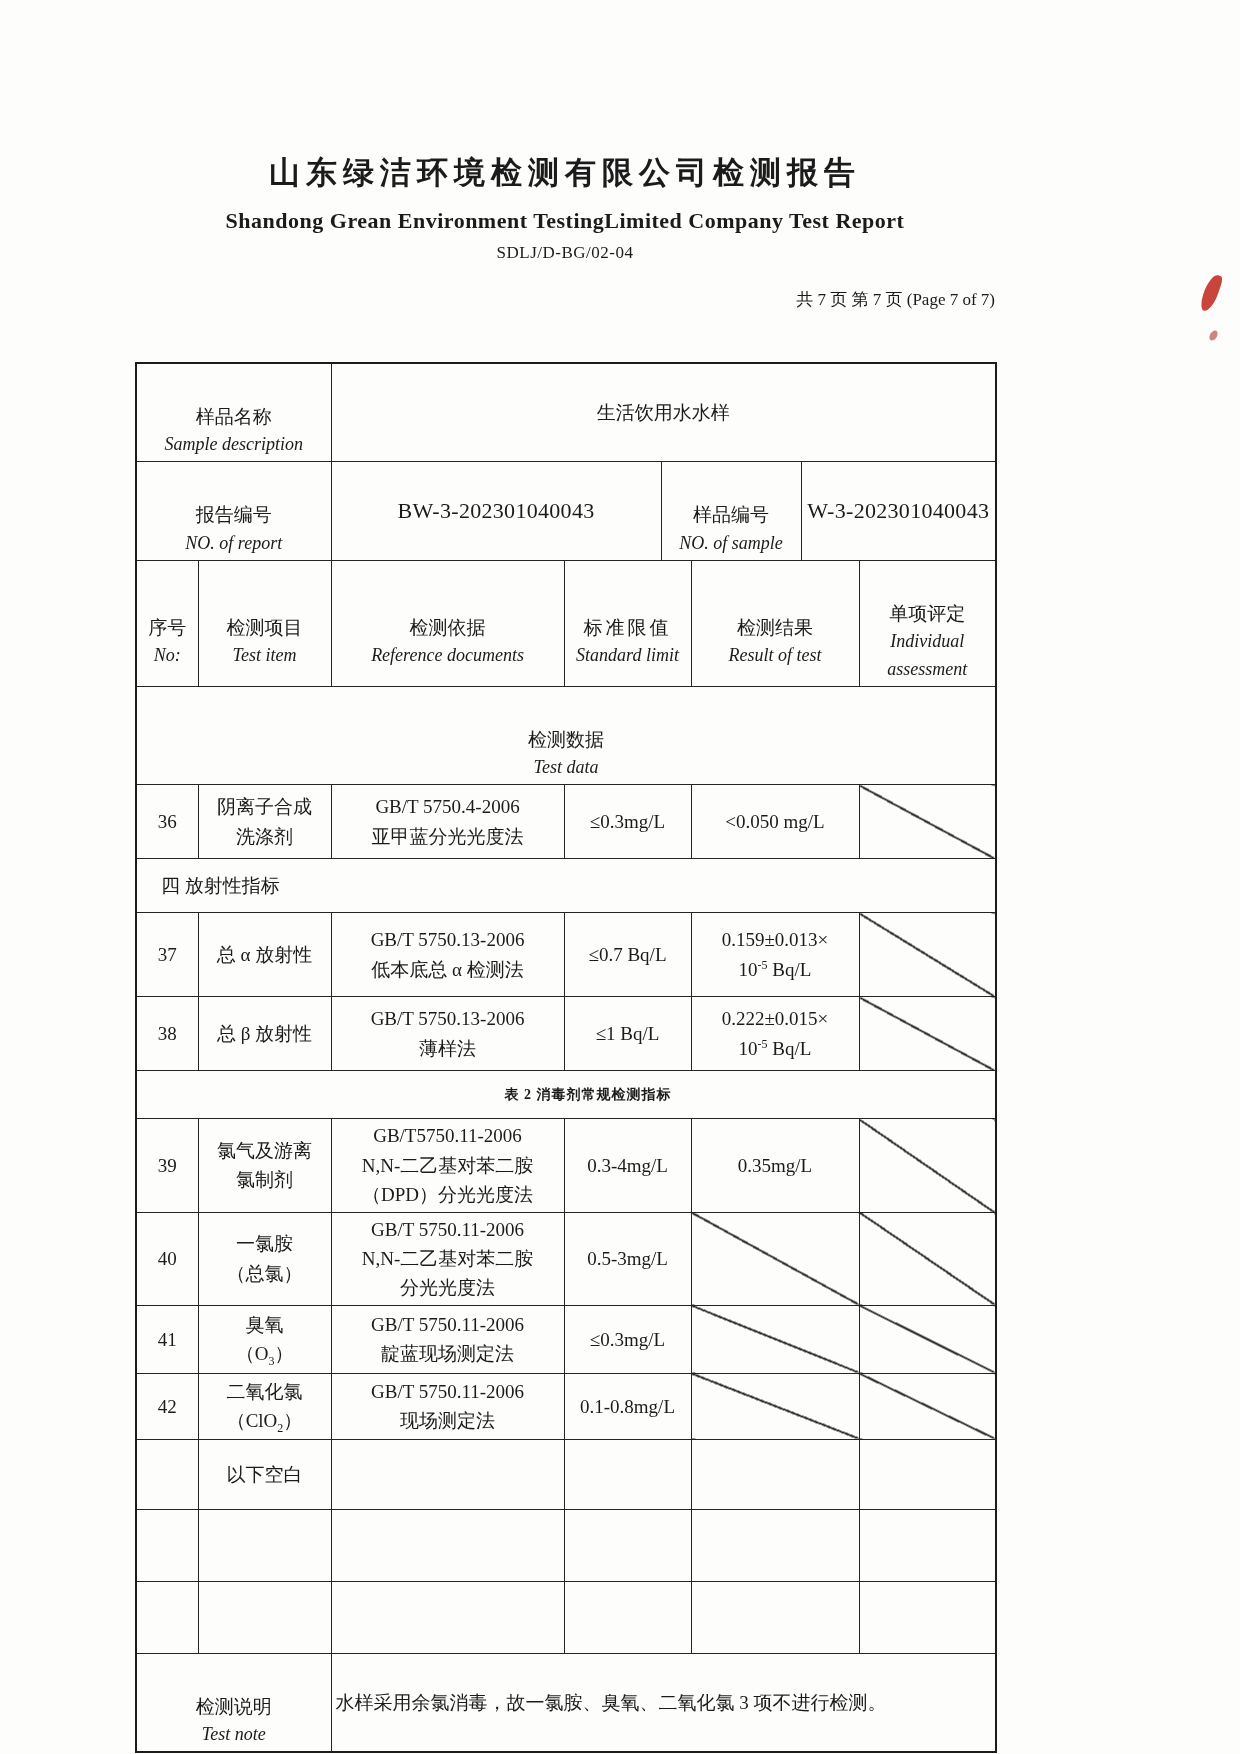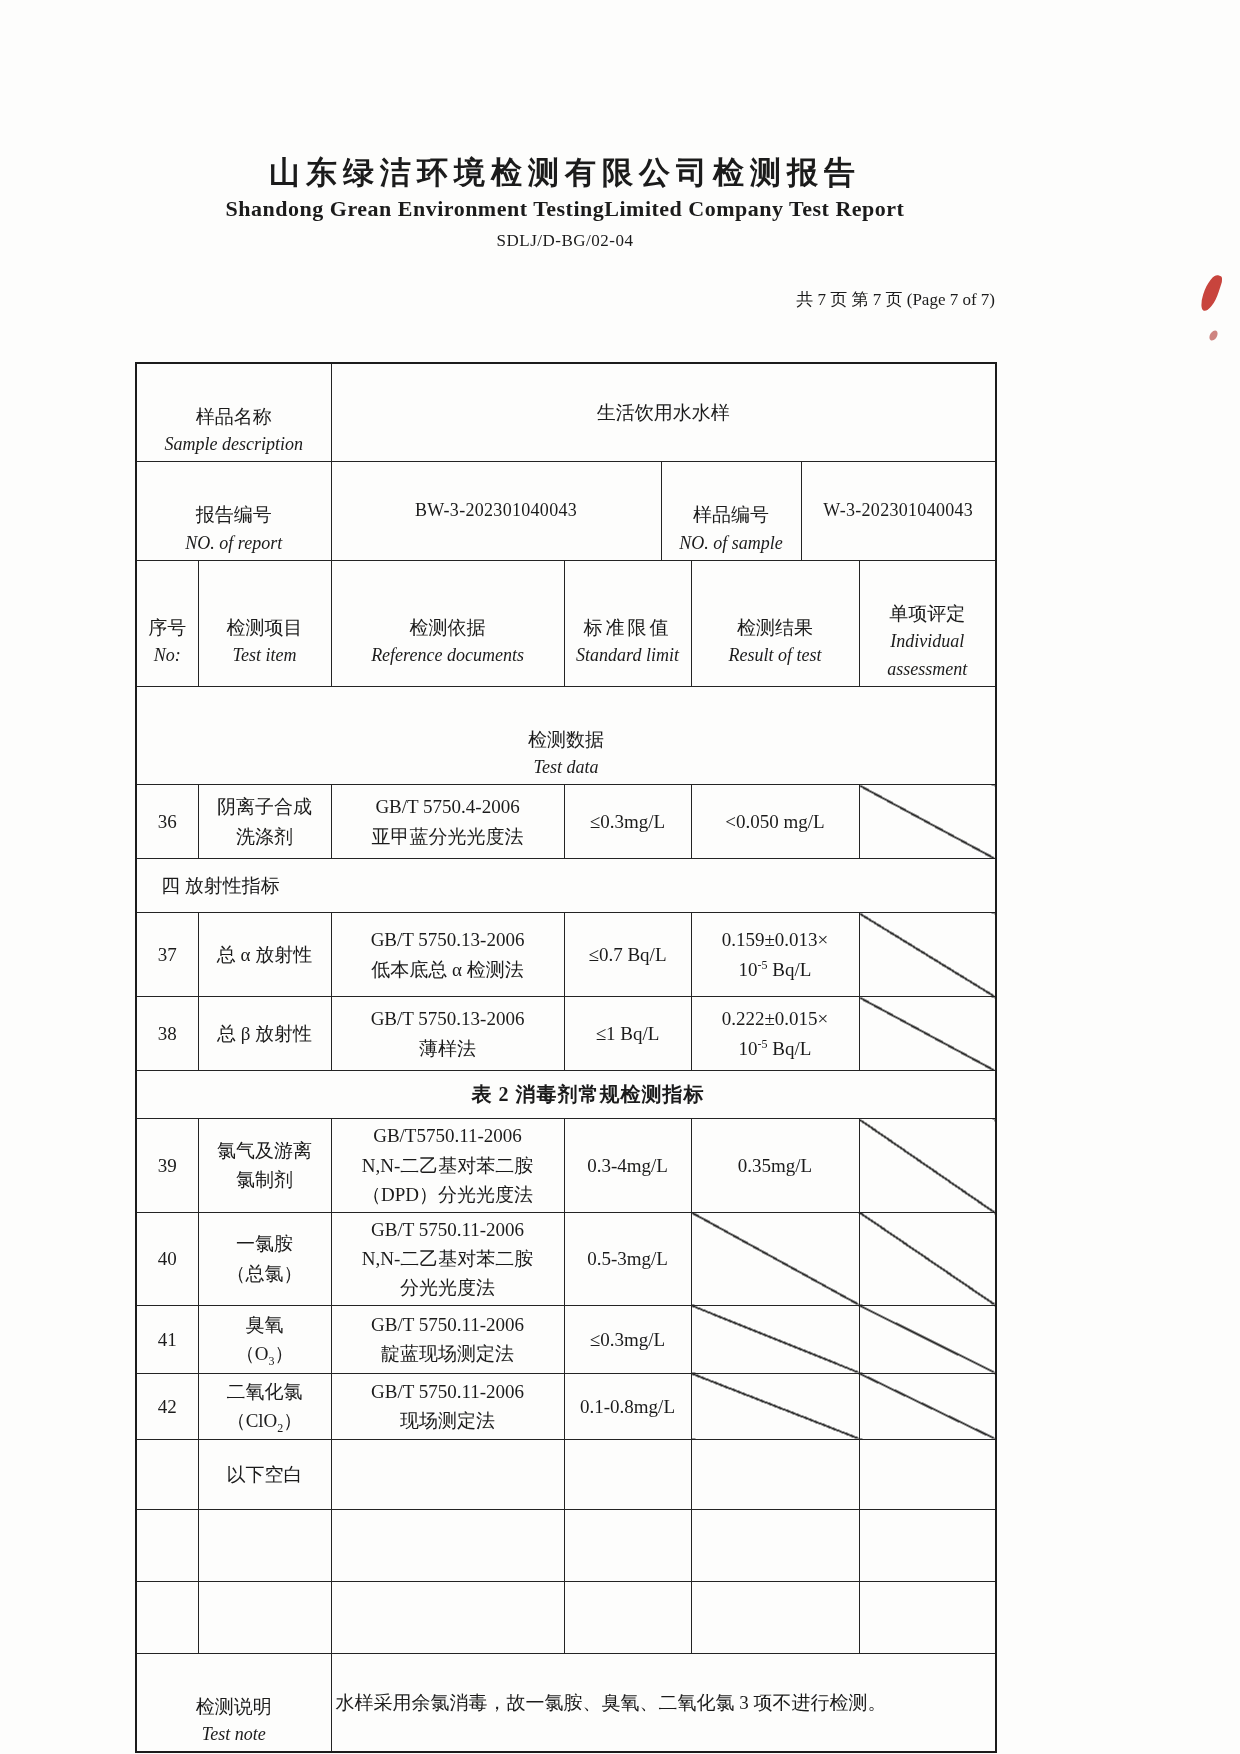--- a/index.html
+++ b/index.html
@@ -6,41 +6,41 @@
   body{
     width:1240px;height:1754px;
     background:#fdfdfc;
     position:relative;
     font-family:"Liberation Serif","DejaVu Serif",serif;
     color:#1b1b1b;
     -webkit-font-smoothing:antialiased;
   }
   .doc-header{position:absolute;left:135px;top:152px;width:860px;text-align:center;}
   .title-zh{font-size:31px;font-weight:bold;letter-spacing:6px;}
-  .title-en{font-size:22px;font-weight:bold;margin-top:2px;letter-spacing:0.5px;text-align:center;}
+  .title-en{font-size:22px;font-weight:bold;margin-top:14px;letter-spacing:0.5px;text-align:center;}
   .doc-code{font-size:17px;margin-top:9px;letter-spacing:0.5px;}
   .page-info{position:absolute;left:135px;top:288px;width:860px;text-align:right;font-size:17px;}
 
   table.report{
     position:absolute;left:135px;top:362px;width:860px;
     border-collapse:collapse;table-layout:fixed;
     border:2.5px solid #1c1c1c;
   }
   td{
     border:1.5px solid #242424;
     text-align:center;vertical-align:middle;
     padding:2px 4px;
     font-size:19px;line-height:1.55;
     overflow:hidden;
   }
   .zh{font-size:19px;margin-top:36px;}
   .en{font-size:18px;font-style:italic;}
-  .val{font-size:18px;letter-spacing:0.3px;text-align:center;}
+  .val{font-size:22px;letter-spacing:0.3px;text-align:center;}
   .sec-left{text-align:left;padding-left:24px;margin-left:36px;}
-  .sec-center{font-weight:bold;font-size:20px;letter-spacing:1px;padding-left:48px;}
+  .sec-center{font-weight:bold;font-size:14px;letter-spacing:1px;padding-left:48px;}
   .note-text{text-align:left;padding-left:4px;font-size:19px;}
   .slash{
     background:linear-gradient(to top right,
       transparent calc(50% - 1px),
       #2b2b2b calc(50% - 1px),
       #2b2b2b calc(50% + 1px),
       transparent calc(50% + 1px));
   }
   sup,sub{font-size:12px;line-height:0;}
   .red-mark{

